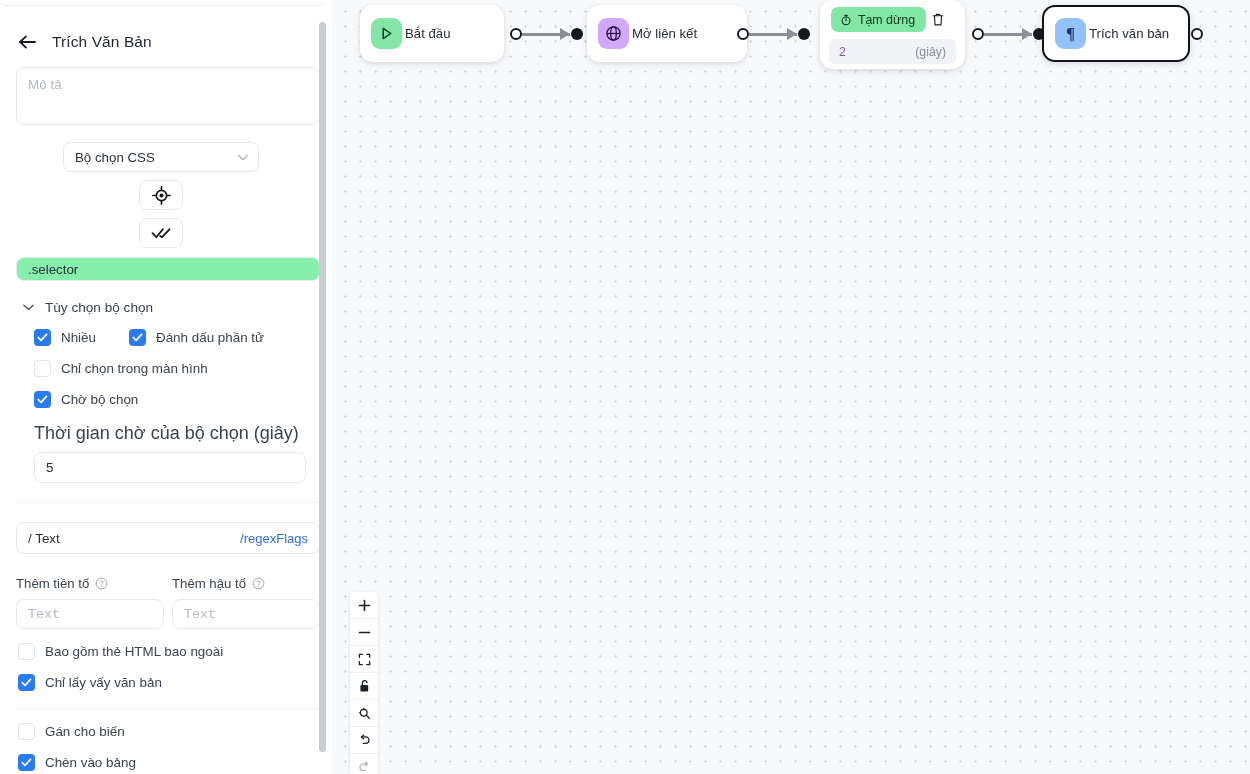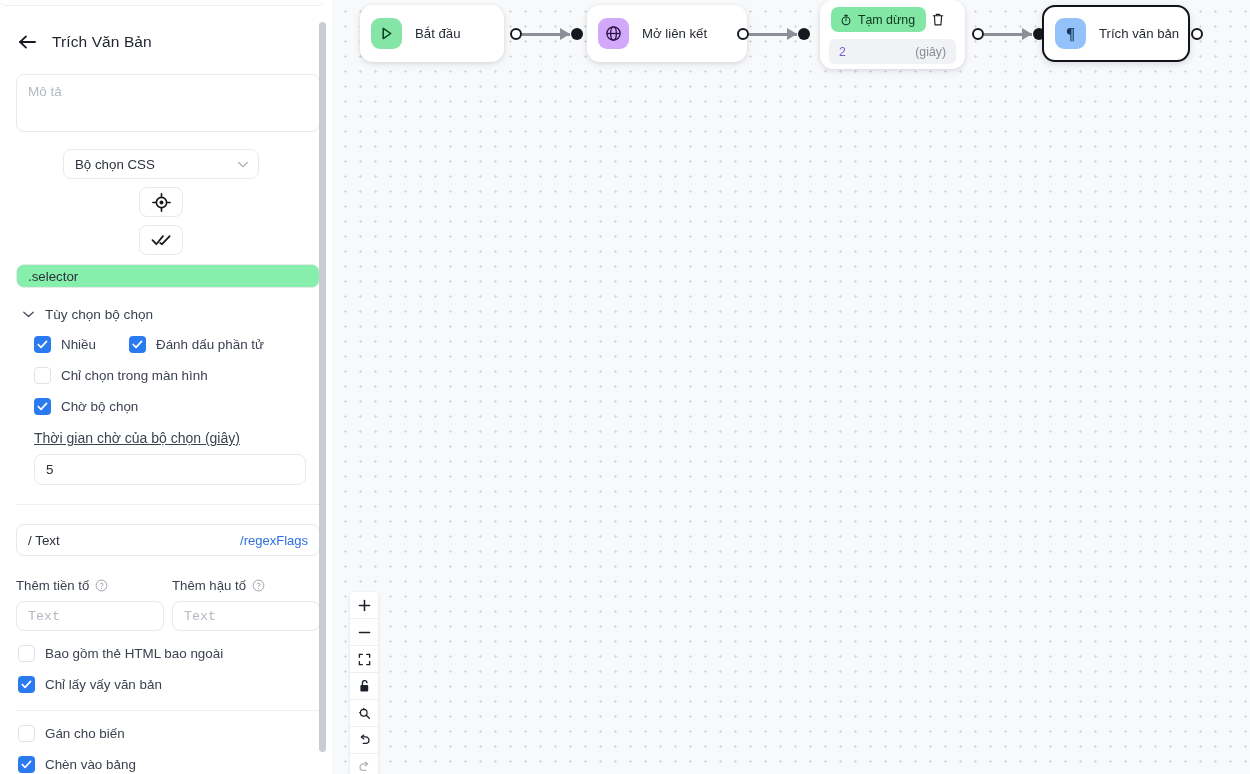--- a/index.html
+++ b/index.html
@@ -41,21 +41,21 @@
     padding: 0 16px;
   }
 
   
   .sb-header { display: flex; align-items: center; gap: 14px; height: 50px; padding-top: 10px;}
   .back-arrow { width: 22px; height: 22px; display:flex; align-items:center; justify-content:center; cursor:pointer; }
   .sb-title { font-size: 15.5px; color: #1f2430; letter-spacing: .1px; }
 
   
   .desc-box {
-    margin-top: 12px;
+    margin-top: 5px;
     width: 304px; height: 58px;
     border: 1px solid #e7e9ee; border-radius: 8px;
     background: #fff;
     font-size: 13.5px; color: #9aa0aa;
     padding: 9px 11px;
     resize: none; outline: none;
     font-family: "Liberation Sans", sans-serif;
     position: relative;
   }
   .desc-box::placeholder { color: #b4b9c2; }
@@ -96,21 +96,21 @@
   .cb {
     width: 17px; height: 17px; border-radius: 4px;
     flex: 0 0 17px;
     display: flex; align-items: center; justify-content: center;
     cursor: pointer;
   }
   .cb.on { background: #2a7af0; }
   .cb.off { background: #fff; border: 1.4px solid #dfe2e8; }
   .cb-label { font-size: 13.4px; color: #3b4250; margin-left: 10px; white-space: nowrap; }
 
-  .sub-label { font-size: 14px; color: #3b4250; margin-top: 15px; margin-left: 2px; text-decoration: underline; }
+  .sub-label { font-size: 18px; color: #3b4250; margin-top: 15px; margin-left: 2px; }
   .num-input {
     margin-top: 8px; margin-left: 2px;
     width: 272px; height: 31px;
     border: 1px solid #e7e9ee; border-radius: 8px;
     padding: 0 11px; font-size: 13.4px; color: #2b313c; outline: none;
     font-family: "Liberation Sans", sans-serif;
   }
 
   .divider { height: 1px; background: #eef0f3; width: 304px; }
 
@@ -157,21 +157,21 @@
   }
 
   
   .node {
     position: absolute;
     background: #fff;
     border-radius: 13px;
     box-shadow: 0 1px 4px rgba(20,24,40,.10), 0 3px 10px rgba(20,24,40,.06);
     display: flex; align-items: center;
     padding: 0 16px 0 11px;
-    gap: 13px;
+    gap: 3px;
   }
   .node.selected {
     border: 2.2px solid #111418;
     box-shadow: 0 2px 7px rgba(20,24,40,.14);
   }
   .node-icon {
     width: 31px; height: 31px; border-radius: 9px;
     display: flex; align-items: center; justify-content: center;
     flex: 0 0 31px;
   }

